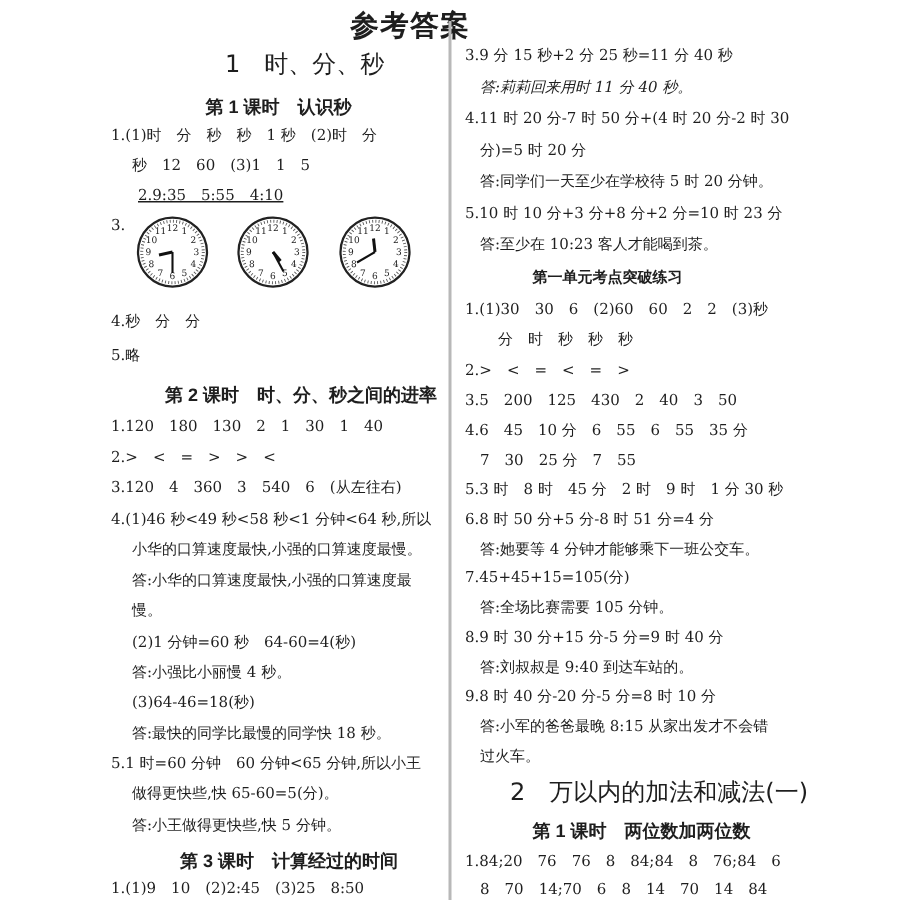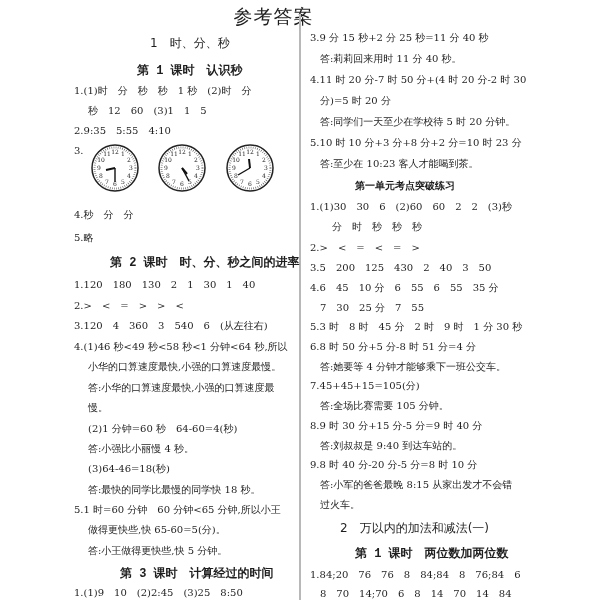--- a/index.html
+++ b/index.html
@@ -1,41 +1,41 @@
 <!DOCTYPE html>
 <html><head>
 <meta charset="utf-8">
 <style>
   html, body { margin:0; padding:0; background:#ffffff; }
   body { width:600px; height:600px; overflow:hidden; position:relative;
          font-family: "DejaVu Serif", "Liberation Serif", serif; color:#1e1e1e; }
   .page-title { position:absolute; left:0; width:547px; top:4px; text-align:center;
-                font-size:19px; font-weight:normal; letter-spacing:1px; }
+                font-size:19px; font-weight:bold; letter-spacing:1px; }
   .divider { position:absolute; left:299px; top:14px; width:2px; height:586px; background:#b8b8b8; }
   .col { position:absolute; top:0; }
   .col-left { left:72px; width:220px; }
   .col-right { left:310px; width:230px; }
   .line { position:absolute; white-space:nowrap; font-size:10px; line-height:16px; }
-  .h1 { font-family:"DejaVu Sans", "Liberation Sans", sans-serif; font-size:12px; font-weight:normal; }
-  .h2 { font-size:12px; font-weight:bold; font-family:Liberation Mono, monospace; }
+  .h1 { font-family:"DejaVu Sans", "Liberation Sans", sans-serif; font-size:16px; font-weight:normal; }
+  .h2 { font-size:12px; font-weight:bold; font-family:Liberation Sans, sans-serif; }
   .h3 { font-size:10px; font-weight:bold; font-family:"DejaVu Sans","Liberation Sans",sans-serif; }
   .clock { position:absolute; width:50px; height:50px; }
 </style>
 </head>
 <body>
 
 <div class="page-title">参考答案</div>
 <div class="divider"></div>
 
 <div class="col col-left">
   <div class="line h1" style="left:78px;top:35px;">1　时、分、秒</div>
   <div class="line h2" style="left:65px;top:63px;">第 1 课时　认识秒</div>
   <div class="line" style="left:2px;top:83px;">1.(1)时　分　秒　秒　1 秒　(2)时　分</div>
   <div class="line" style="left:16px;top:103px;">秒　12　60　(3)1　1　5</div>
-  <div class="line" style="left:2px;top:123px;">2.9:35　5:55　4:10</div>
+  <div class="line" style="left:20px;top:123px;text-decoration:underline;">2.9:35　5:55　4:10</div>
   <div class="line" style="left:2px;top:143px;">3.</div>
 
   <svg class="clock" style="left:18px;top:143px;" viewBox="0 0 50 50">
     <circle cx="25" cy="25" r="23" fill="#fff" stroke="#222" stroke-width="1.5"></circle>
     <circle cx="25" cy="25" r="20.5" fill="none" stroke="#555" stroke-width="2" stroke-dasharray="0.6 1.55"></circle>
     <g font-size="6" font-family="DejaVu Serif, serif" text-anchor="middle" fill="#222">
       <text x="25" y="11">12</text>
         <text x="33" y="13">1</text>
         <text x="39" y="19">2</text>
         <text x="41" y="27">3</text>
@@ -110,21 +110,21 @@
   <div class="line" style="left:2px;top:502px;">5.1 时=60 分钟　60 分钟&lt;65 分钟,所以小王</div>
   <div class="line" style="left:16px;top:522px;">做得更快些,快 65-60=5(分)。</div>
   <div class="line" style="left:16px;top:543px;">答:小王做得更快些,快 5 分钟。</div>
 
   <div class="line h2" style="left:48px;top:566px;">第 3 课时　计算经过的时间</div>
   <div class="line" style="left:2px;top:585px;text-align:right;">1.(1)9　10　(2)2:45　(3)25　8:50</div>
 </div>
 
 <div class="col col-right">
   <div class="line" style="left:0px;top:30px;">3.9 分 15 秒+2 分 25 秒=11 分 40 秒</div>
-  <div class="line" style="left:10px;top:51px;">答:莉莉回来用时 11 分 40 秒。</div>
+  <div class="line" style="left:10px;top:51px;font-style:italic;">答:莉莉回来用时 11 分 40 秒。</div>
   <div class="line" style="left:0px;top:72px;">4.11 时 20 分-7 时 50 分+(4 时 20 分-2 时 30</div>
   <div class="line" style="left:10px;top:93px;">分)=5 时 20 分</div>
   <div class="line" style="left:10px;top:114px;">答:同学们一天至少在学校待 5 时 20 分钟。</div>
   <div class="line" style="left:0px;top:135px;">5.10 时 10 分+3 分+8 分+2 分=10 时 23 分</div>
   <div class="line" style="left:10px;top:156px;">答:至少在 10:23 客人才能喝到茶。</div>
 
   <div class="line h3" style="left:45px;top:178px;">第一单元考点突破练习</div>
   <div class="line" style="left:0px;top:199px;">1.(1)30　30　6　(2)60　60　2　2　(3)秒</div>
   <div class="line" style="left:22px;top:219px;">分　时　秒　秒　秒</div>
   <div class="line" style="left:0px;top:240px;">2.&gt;　&lt;　=　&lt;　=　&gt;</div>

